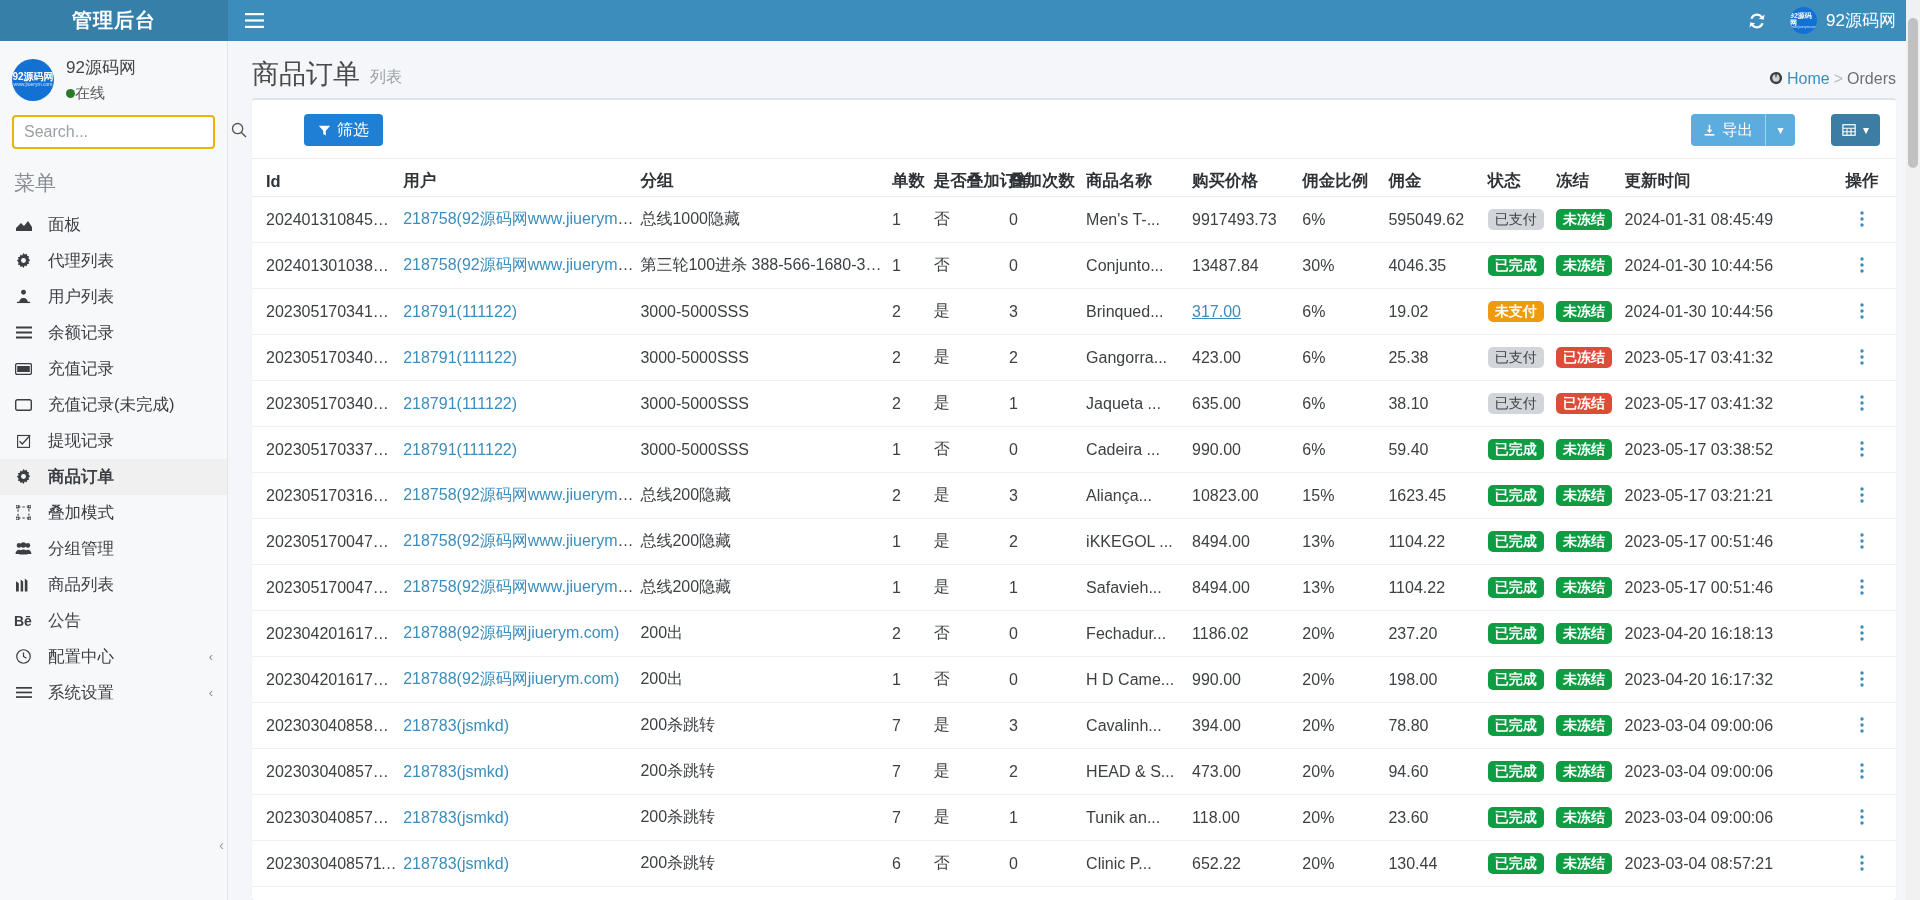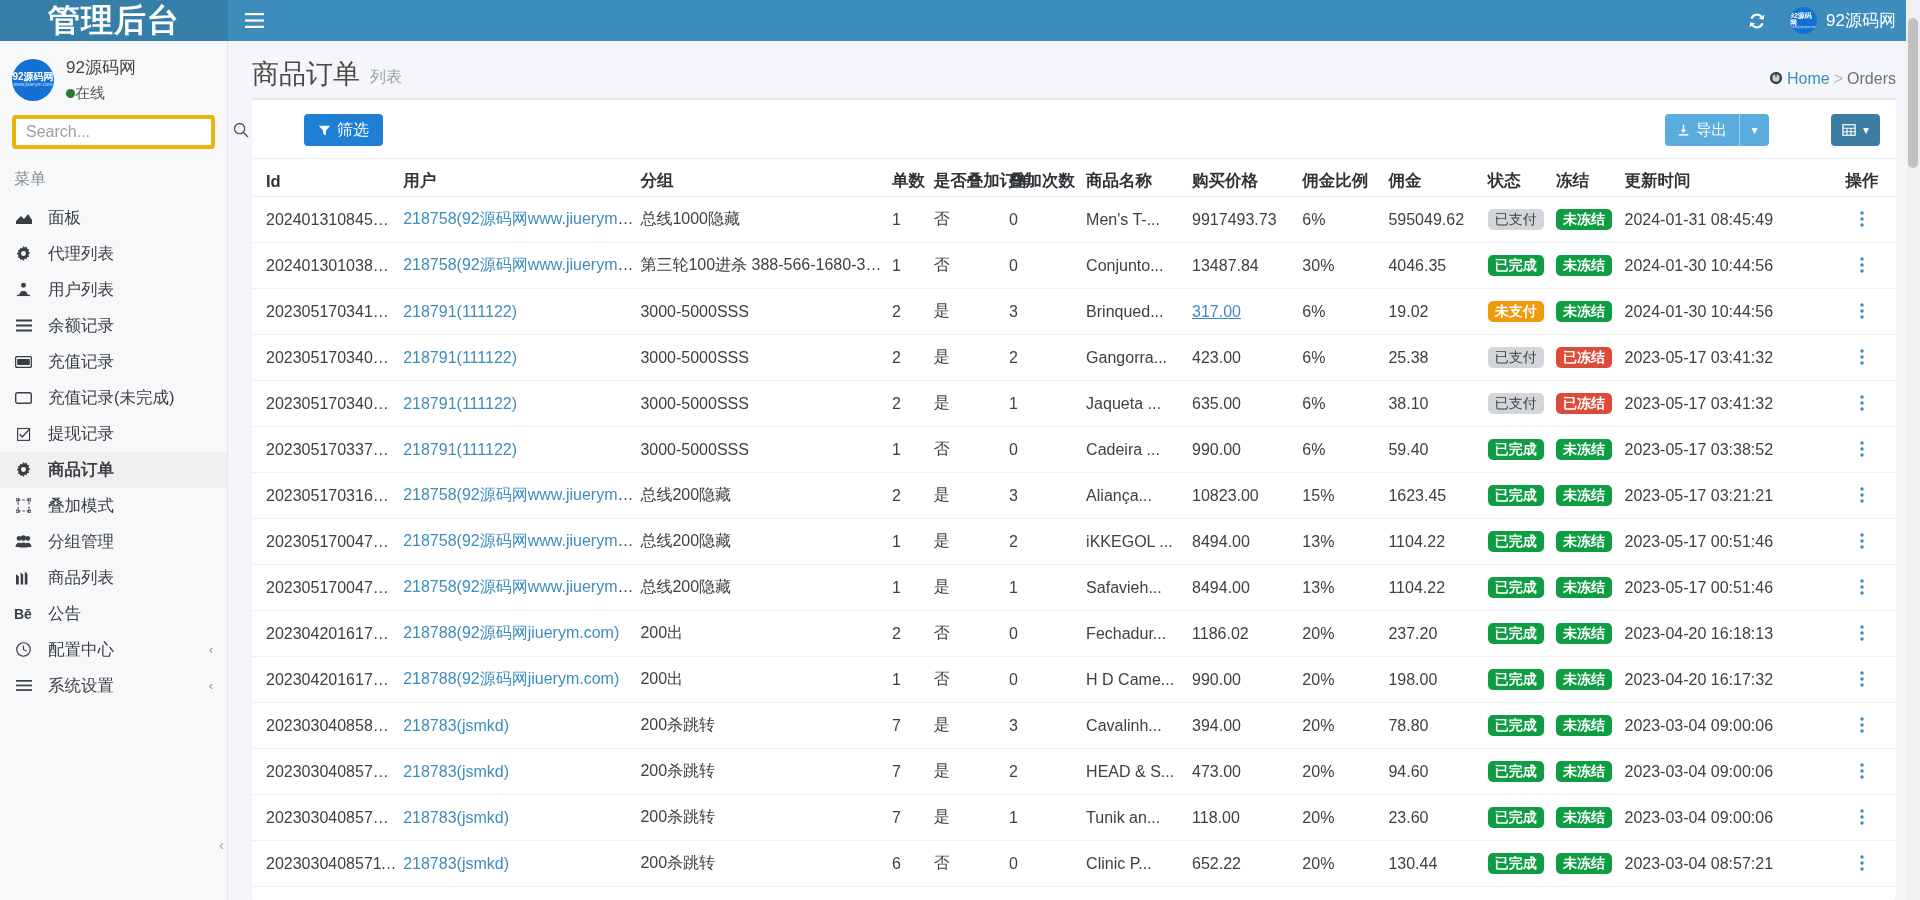--- a/index.html
+++ b/index.html
@@ -10,21 +10,21 @@
   }
 
   
   .navbar {
     position:absolute; top:0; left:0; width:1920px; height:41px;
     background:#3c8dbc; display:flex; align-items:center;
   }
   .brand {
     width:228px; height:41px; background:#367fa9;
     display:flex; align-items:center; justify-content:center;
-    color:#fff; font-size:32px; font-weight:bold; letter-spacing:1px;
+    color:#fff; font-size:20px; font-weight:bold; letter-spacing:1px;
   }
   .nav-toggle {
     width:52px; height:41px; display:flex; align-items:center; justify-content:center;
     color:#fff; font-size:20px; cursor:pointer;
   }
   .nav-right {
     margin-left:auto; display:flex; align-items:center; height:41px;
     padding-right:14px; gap:4px;
   }
   .nav-icon-btn {
@@ -58,32 +58,32 @@
   .user-panel .logo-badge { width:42px; height:42px; }
   .user-panel .uname { font-size:17px; color:#444; line-height:1.35; }
   .user-panel .ustat {
     font-size:15px; color:#555; display:flex; align-items:center; margin-top:4px;
   }
   .dot-online { width:9px; height:9px; border-radius:50%; background:#2a7a2a; display:inline-block; }
 
   .search-wrap { padding:0 12px 14px 12px; }
   .search-box {
     display:flex; align-items:center; height:34px;
-    border:4px solid #eab308; border-radius:4px; background:#fff;
+    border:2px solid #eab308; border-radius:4px; background:#fff;
     padding:0 10px;
   }
   .search-box input {
     flex:1; border:none; outline:none; font-size:16px; color:#555;
     font-family:"Liberation Sans",sans-serif; background:transparent;
   }
   .search-box input::placeholder { color:#9aa0a6; }
   .search-box .sicon { color:#555; font-size:16px; }
 
   .menu-head {
-    font-size:16px; color:#8a8f94; padding:6px 14px 10px 14px;
+    font-size:21px; color:#8a8f94; padding:6px 14px 10px 14px;
   }
   .menu-item {
     display:flex; align-items:center; gap:15px;
     height:36px; padding:0 14px; color:#3b3f44; font-size:16.5px;
     cursor:pointer; position:relative;
   }
   .menu-item + .menu-item { margin-top:0; }
   .menu-item .mi {
     width:19px; display:flex; align-items:center; justify-content:center;
     font-size:15px; color:#3b3f44; flex:none;
@@ -114,21 +114,21 @@
     box-shadow:0 1px 1px rgba(0,0,0,.08);
     height:802px; overflow:hidden;
   }
   .card-tools { display:flex; align-items:center; padding:14px 16px 12px 16px; }
   .btn {
     border:none; border-radius:4px; cursor:pointer;
     font-family:"Liberation Sans",sans-serif; font-size:16px;
     display:inline-flex; align-items:center; gap:6px;margin-left:36px;
   }
   .btn-filter { background:#1f7fd4; color:#fff; height:32px; padding:0 14px; }
-  .tools-right { margin-left:auto; display:flex; align-items:center; gap:26px; }
+  .tools-right { margin-left:auto; display:flex; align-items:center; gap:0; }
   .btn-group { display:flex; align-items:stretch; }
   .btn-export {
     background:#5aadde; color:#fff; height:32px; padding:0 12px;
     border-radius:4px 0 0 4px; font-size:15.5px;
   }
   .btn-export-caret {
     background:#5aadde; color:#fff; height:32px; width:30px;
     border-left:1px solid rgba(255,255,255,.45);
     border-radius:0 4px 4px 0;
     display:flex; align-items:center; justify-content:center; cursor:pointer; font-size:12px;

